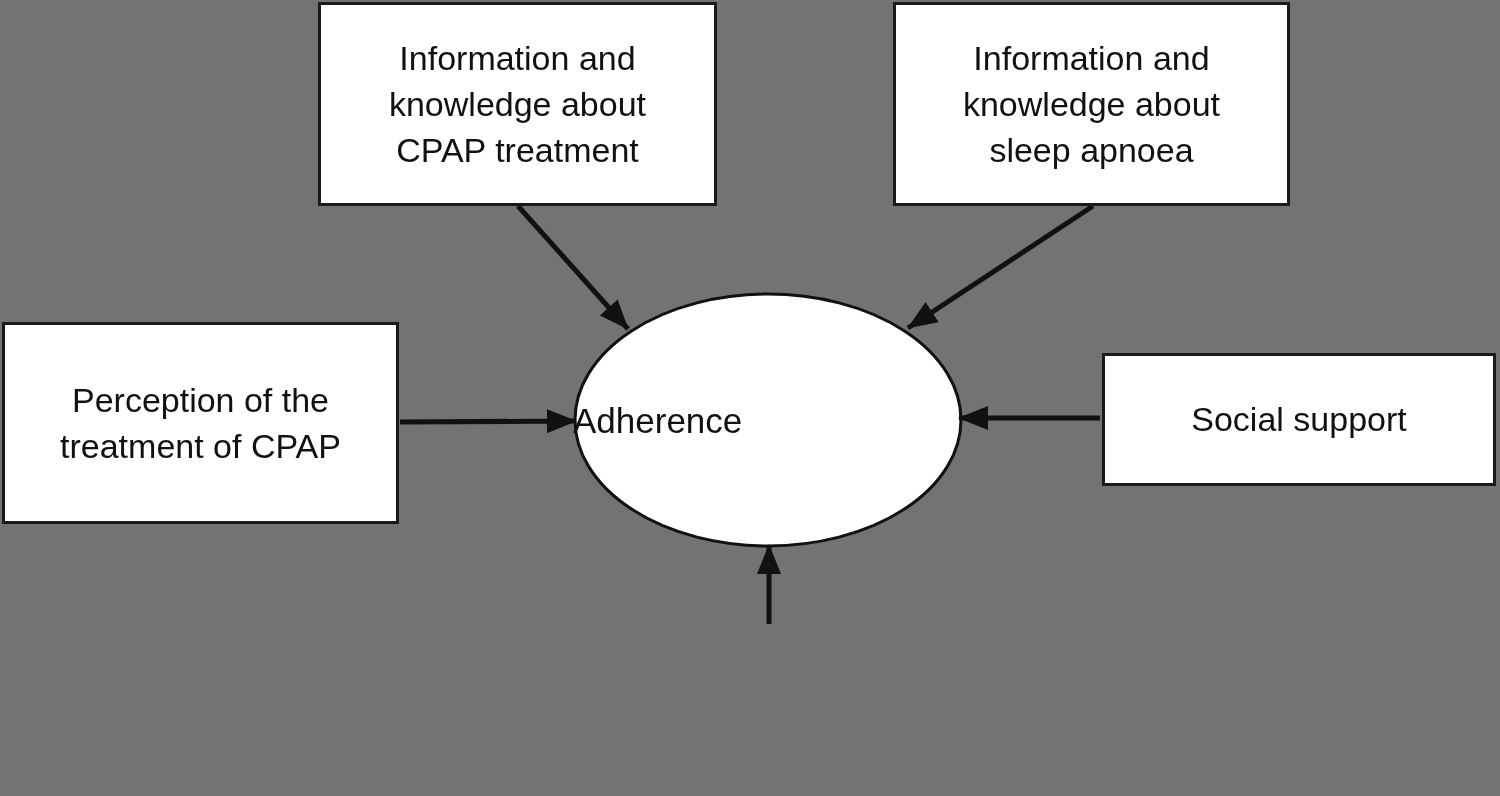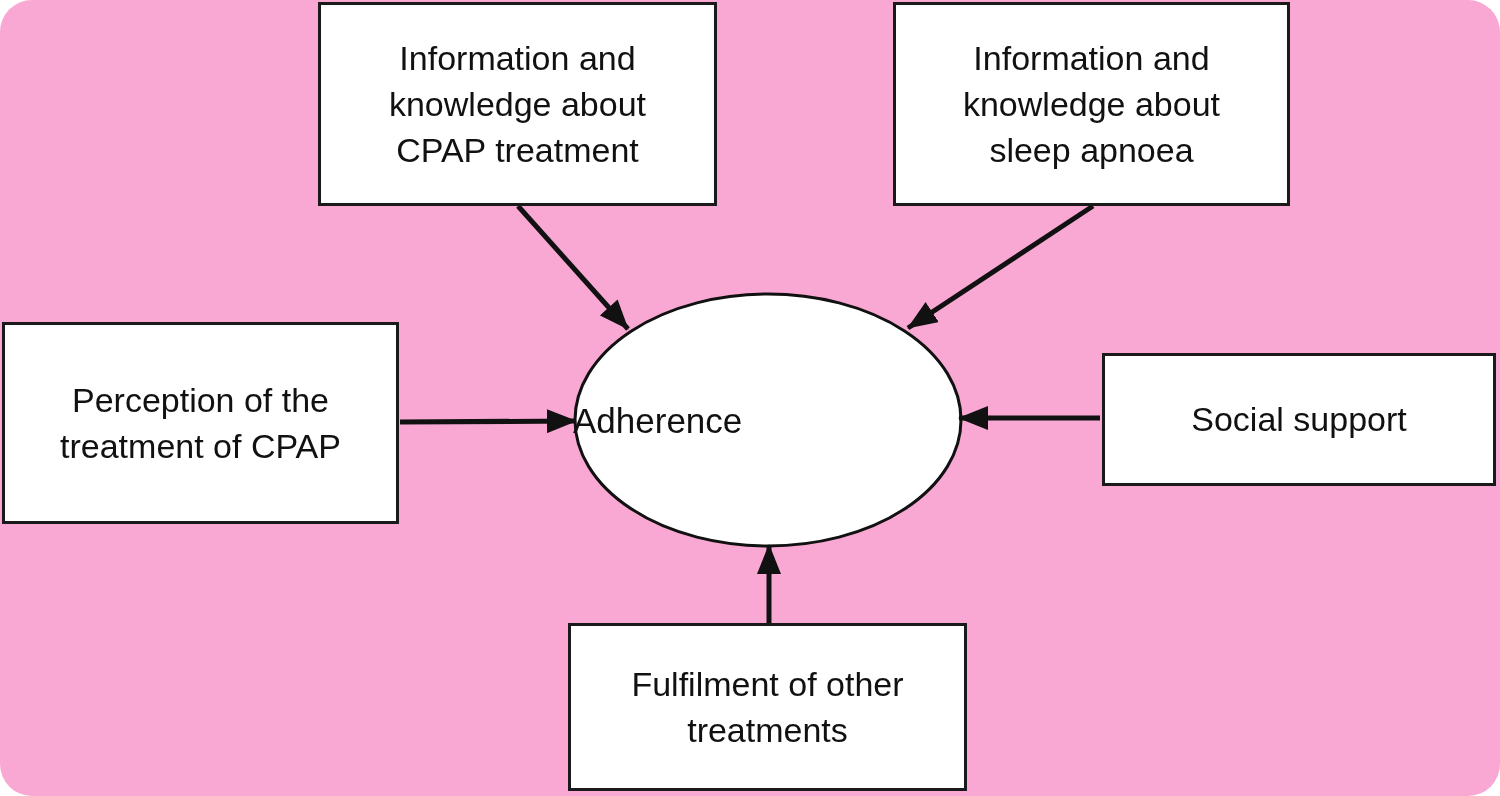--- a/index.html
+++ b/index.html
@@ -4,25 +4,24 @@
 <style>
   html, body {
     margin: 0;
     padding: 0;
     background: #ffffff;
   }
   .canvas {
     position: relative;
     width: 1500px;
     height: 796px;
-    background: #f9a8d4;
+    background: #737373;
     font-family: "Liberation Sans", sans-serif;
     color: #111111;
     overflow: hidden;
-    border-radius: 32px;
   }
   .arrows-layer {
     position: absolute;
     left: 0;
     top: 0;
     width: 1500px;
     height: 796px;
   }
   .node {
     position: absolute;
@@ -94,22 +93,18 @@
 
   <div class="node" id="node-perception">
     <span>Perception of the
 treatment of CPAP</span>
   </div>
 
   <div class="node" id="node-social">
     <span>Social support</span>
   </div>
 
-  <div class="node" id="node-fulfilment">
-    <span>Fulfilment of other
-treatments</span>
-  </div>
 
   <div class="center-label">
     <span>Adherence</span>
   </div>
 
 </div>
 
 </body></html>

